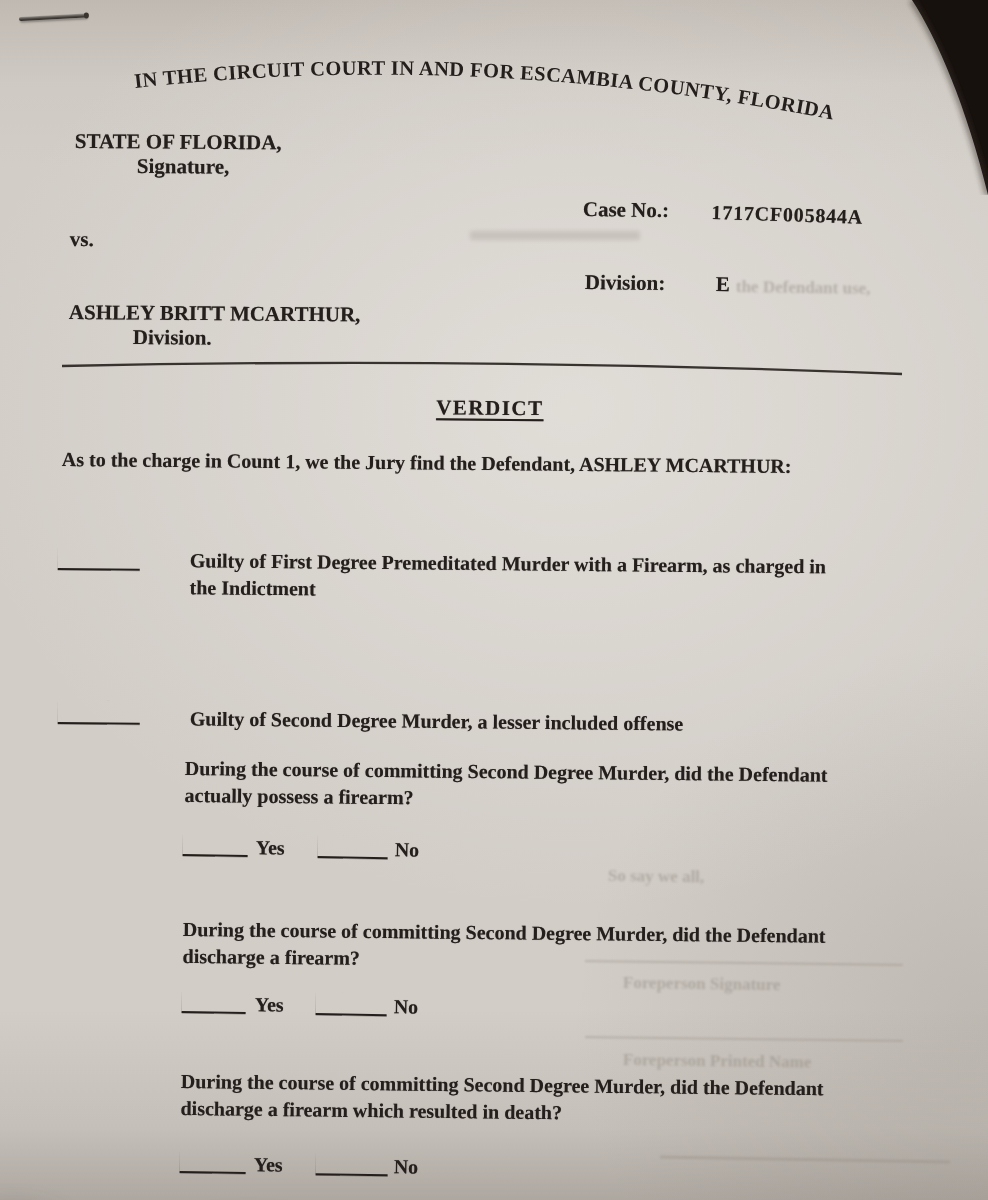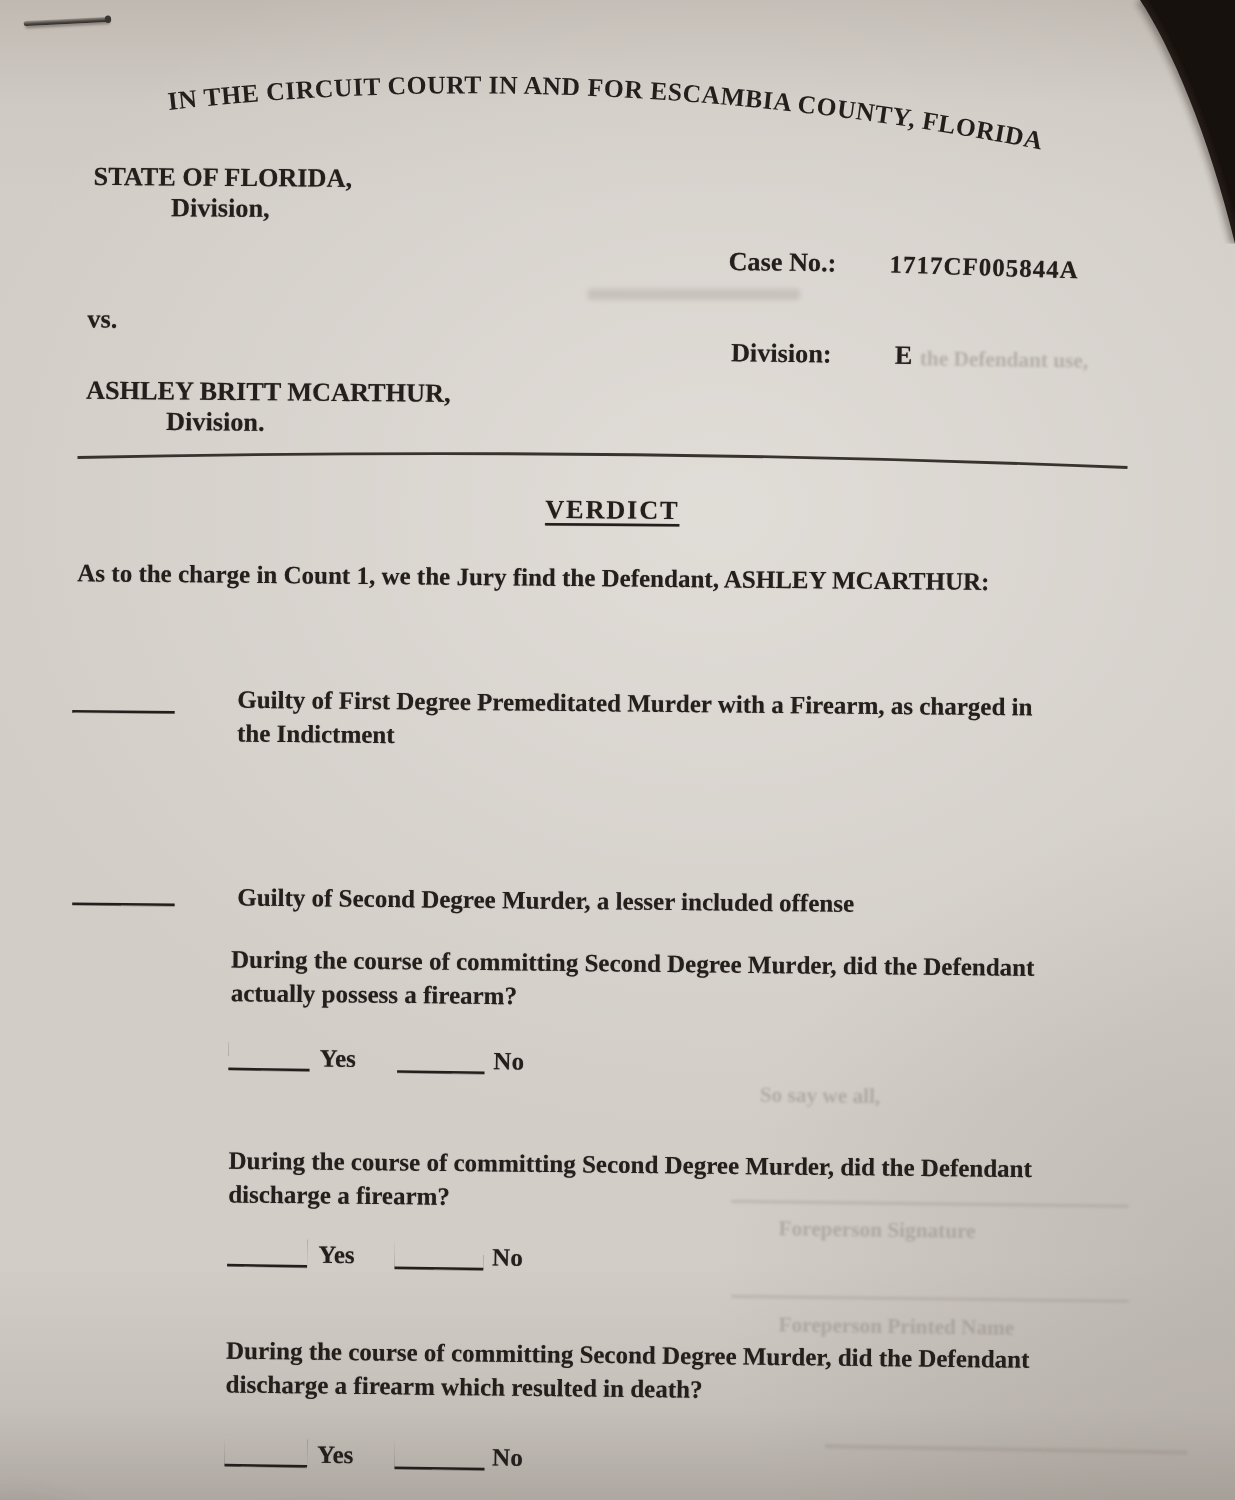--- a/index.html
+++ b/index.html
@@ -90,26 +90,26 @@
   <div class="staple"></div>
 
   <svg style="position:absolute;left:0;top:0;" width="988" height="170" viewBox="0 0 988 170">
     <path id="titlePath" d="M 135,88 Q 495,48 874,128" fill="none" stroke="none"></path>
     <text font-size="20.5" font-weight="bold" fill="#241f1c" letter-spacing="0.4">
       <textPath href="#titlePath">IN THE CIRCUIT COURT IN AND FOR ESCAMBIA COUNTY, FLORIDA</textPath>
     </text>
   </svg>
 
   <div class="abs ink fs21" style="left:75px;top:128px;transform:rotate(0.4deg);">STATE OF FLORIDA,</div>
-  <div class="abs ink fs21" style="left:137px;top:153px;transform:rotate(0.4deg);">Division,</div>
+  <div class="abs ink fs21" style="left:137px;top:153px;transform:rotate(0.4deg);">Signature,</div>
 
   <div class="abs ink fs21" style="left:583px;top:196px;transform:rotate(0.8deg);">Case No.:</div>
   <div class="abs ink fs20" style="left:712px;top:199px;transform:rotate(1.8deg);letter-spacing:0.8px;">1717CF005844A</div>
 
-  <div class="abs ink fs21" style="left:70px;top:242px;transform:rotate(0.4deg);text-align:right;">vs.</div>
+  <div class="abs ink fs21" style="left:70px;top:226px;transform:rotate(0.4deg);text-align:right;">vs.</div>
 
   <div class="abs ink fs21" style="left:585px;top:269px;transform:rotate(0.8deg);">Division:</div>
   <div class="abs ink fs21" style="left:716px;top:271px;transform:rotate(0.8deg);">E</div>
 
   <div class="abs ink fs21" style="left:69px;top:299px;transform:rotate(0.5deg);">ASHLEY BRITT MCARTHUR,</div>
   <div class="abs ink fs21" style="left:133px;top:324px;transform:rotate(0.5deg);">Division.</div>
 
   <svg style="position:absolute;left:0;top:0;" width="988" height="400" viewBox="0 0 988 400">
     <path d="M 62,366 Q 480,357 902,374" fill="none" stroke="#2a2521" stroke-width="2.3" opacity="0.92"></path>
   </svg>

